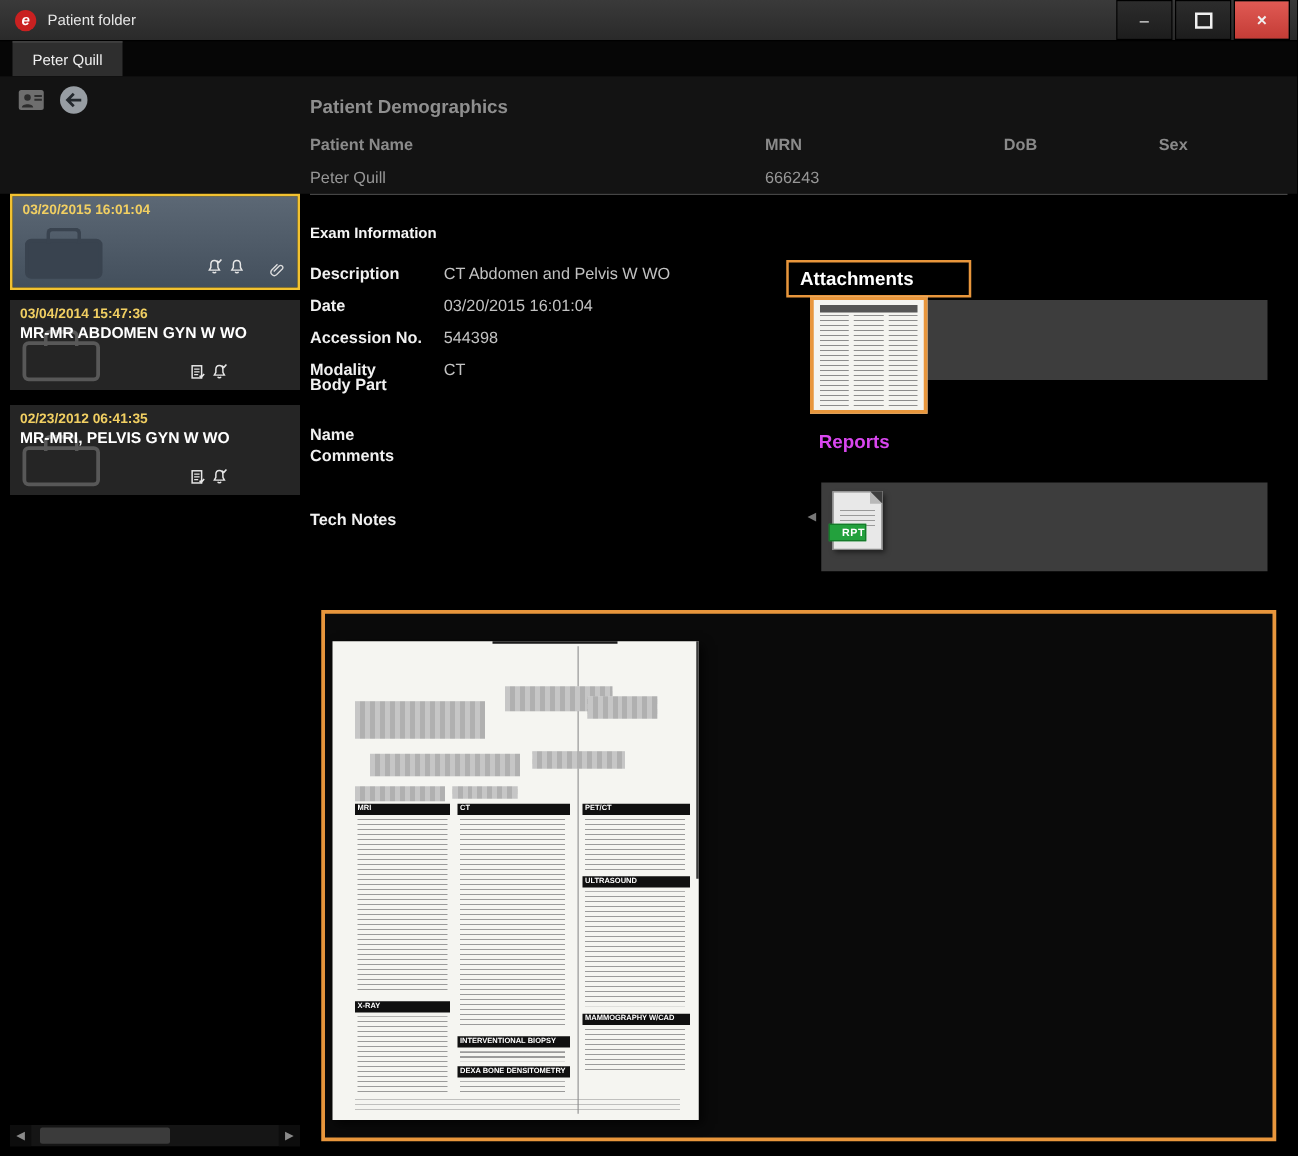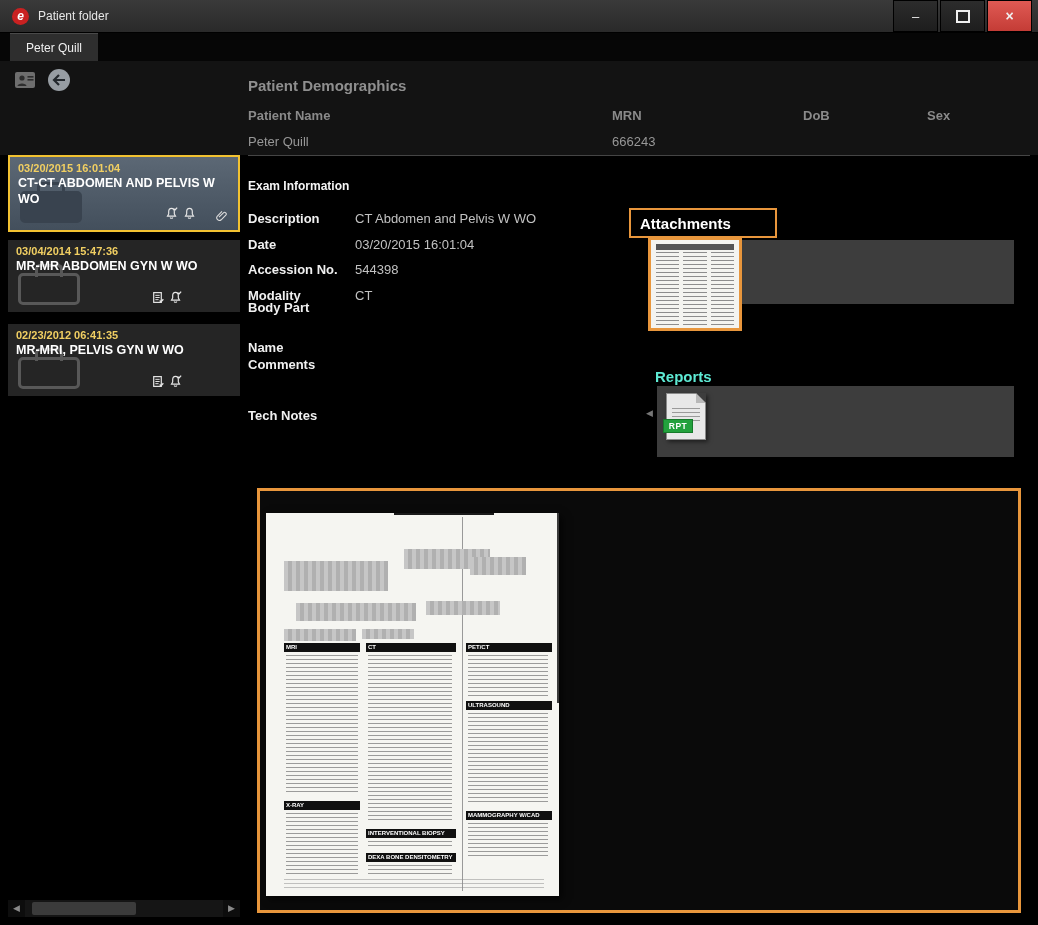--- a/index.html
+++ b/index.html
@@ -72,31 +72,31 @@
   .att-box{position:absolute;left:629px;top:208px;width:148px;height:30px;border:2px solid #e8963c;
            box-sizing:border-box;display:flex;align-items:center;padding-left:9px;}
   .att-box span{font-size:15px;font-weight:bold;color:#fff;}
   .att-panel{position:absolute;left:657px;top:240px;width:357px;height:64px;background:#3d3d3d;}
   .att-thumb{position:absolute;left:648px;top:237px;width:94px;height:94px;border:3px solid #e8963c;
              background:#f4f4f0;box-sizing:border-box;cursor:pointer;}
   .mini{position:absolute;inset:3px;display:flex;flex-direction:column;}
   .mini-top{height:6px;background:#555;margin:1px 2px 2px 2px;}
   .mini-cols{flex:1;display:flex;}
   .mini-col{flex:1;margin:0 2px;background:repeating-linear-gradient(to bottom,#8d8d8d 0 1px,transparent 1px 4px);}
-  .rep-title{position:absolute;left:655px;top:368px;font-size:15px;font-weight:bold;color:#5eead4;}
+  .rep-title{position:absolute;left:655px;top:345px;font-size:15px;font-weight:bold;color:#d946ef;}
   .rep-panel{position:absolute;left:657px;top:386px;width:357px;height:71px;background:#3d3d3d;}
   .rep-left{position:absolute;left:646px;top:408px;color:#777;font-size:9px;cursor:pointer;}
   .rpt{position:absolute;left:666px;top:393px;width:40px;height:47px;background:#e8e8e8;
        border:1px solid #8a8a8a;box-sizing:border-box;box-shadow:2px 2px 4px rgba(0,0,0,.5);cursor:pointer;}
   .rpt:after{content:"";position:absolute;right:-1px;top:-1px;border-style:solid;border-width:0 10px 10px 0;
              border-color:#3d3d3d #3d3d3d #b8b8b8 #b8b8b8;}
   .rpt-lines{position:absolute;left:5px;top:14px;width:28px;height:14px;
              background:repeating-linear-gradient(to bottom,#9a9a9a 0 1px,transparent 1px 4px);}
   .rpt-band{position:absolute;left:-4px;bottom:6px;width:30px;height:14px;background:#23a13d;
-            border:1px solid #157a2a;color:#fff;font-size:8.5px;font-weight:bold;text-align:center;
+            border:1px solid #157a2a;color:#fff;font-size:8.5px;font-weight:bold;text-align:right;
             line-height:13px;letter-spacing:.5px;box-sizing:border-box;}
 
   
   .preview{position:absolute;left:257px;top:488px;width:764px;height:425px;border:3px solid #e8963c;
            background:#0a0a0a;box-sizing:border-box;}
   .doc{position:absolute;left:6px;top:22px;width:293px;height:383px;background:#f5f5f1;
        box-shadow:3px 3px 8px rgba(0,0,0,.7);}
   .fold{position:absolute;left:196px;top:4px;width:1px;height:374px;background:#999;}
   .topline{position:absolute;left:128px;top:0;width:100px;height:2px;background:#1a1a1a;}
   .r-edge{position:absolute;right:0;top:0;width:2px;height:190px;background:#3a3a3a;}
@@ -171,21 +171,20 @@
   <div class="demo-v dx-name">Peter Quill</div>
   <div class="demo-v dx-mrn">666243</div>
   <div class="demo-v dx-dob"></div>
   <div class="demo-v dx-sex"></div>
   <div class="hdr-divider"></div>
 
   <div class="studylist">
 
     <div class="study sel s0">
       <div class="s-date">03/20/2015 16:01:04</div>
-      <div class="s-name">CT-CT ABDOMEN AND PELVIS W WO</div>
       <div class="case"></div>
       <div class="s-icons">
         <svg width="13" height="13" viewBox="0 0 12 12">
           <path d="M6 1.3 C4.4 1.3 3.4 2.6 3.4 4.3 L3.4 6.4 L2.3 8.4 L9.7 8.4 L8.6 6.4 L8.6 4.3 C8.6 2.6 7.6 1.3 6 1.3 Z" fill="none" stroke="#e6e6e6" stroke-width="1.1"></path>
           <path d="M4.8 9.6 A1.3 1.3 0 0 0 7.2 9.6" fill="none" stroke="#e6e6e6" stroke-width="1.1"></path>
           <path d="M8 1.5 L9.2 2.8 L11.2 0.6" fill="none" stroke="#e6e6e6" stroke-width="1.2"></path>
         </svg>
         <svg width="13" height="13" viewBox="0 0 12 12">
           <path d="M6 1.3 C4.4 1.3 3.4 2.6 3.4 4.3 L3.4 6.4 L2.3 8.4 L9.7 8.4 L8.6 6.4 L8.6 4.3 C8.6 2.6 7.6 1.3 6 1.3 Z" fill="none" stroke="#e6e6e6" stroke-width="1.1"></path>
           <path d="M4.8 9.6 A1.3 1.3 0 0 0 7.2 9.6" fill="none" stroke="#e6e6e6" stroke-width="1.1"></path>

